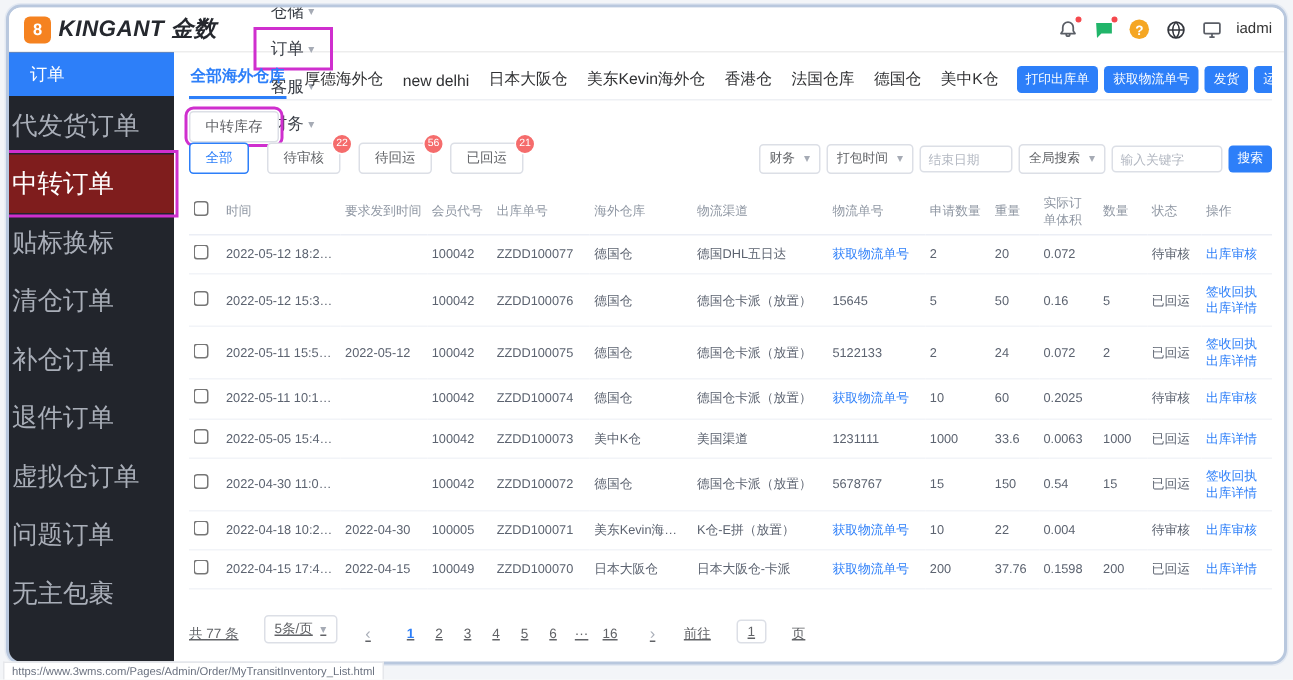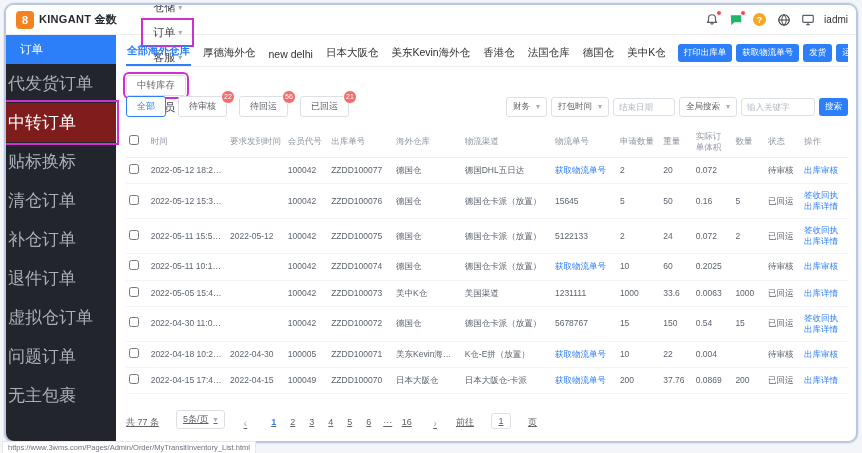--- a/index.html
+++ b/index.html
@@ -9,21 +9,21 @@
     background:#fff; border:2px solid #b9c8de; border-radius:10px; overflow:hidden;
     box-shadow:0 0 0 1px #e3e9f2; display:flex; flex-direction:column; }
 
   
   .topbar { height:30px; flex:0 0 30px; display:flex; align-items:center;
     padding:0 8px 0 10px; border-bottom:1px solid #ededed; background:#fff; }
   .logo { display:flex; align-items:center; gap:5px; }
   .logo-icon { width:18px; height:18px; background:#f58220; border-radius:4px;
     color:#fff; font-weight:bold; font-size:11px; display:flex; align-items:center;
     justify-content:center; }
-  .logo-text { font-weight:bold; font-size:11px; color:#25282e; letter-spacing:.3px; white-space:nowrap; }
+  .logo-text { font-weight:bold; font-size:15px; color:#25282e; letter-spacing:.3px; white-space:nowrap;font-style:italic; }
   .topnav { display:flex; align-items:center; margin-left:16px; gap:2px;flex-direction:column; }
   .topnav-item { display:flex; align-items:center; gap:3px; font-size:11px; color:#3a3f47;
     padding:4px 9px; cursor:pointer; white-space:nowrap; }
   .caret { font-size:8px; color:#a6abb5; }
   .topbar-right { margin-left:auto; display:flex; align-items:center; gap:9px; }
   .tb-icon { position:relative; width:15px; height:15px; display:flex; align-items:center; justify-content:center; }
   .tb-icon .dot { position:absolute; top:-2px; right:-3px; width:6px; height:6px;
     border-radius:50%; background:#f5484d; border:1px solid #fff; }
   .help-circle { width:13px; height:13px; border-radius:50%; background:#f5a623; color:#fff;
     font-size:9px; font-weight:bold; display:flex; align-items:center; justify-content:center; }
@@ -413,21 +413,21 @@
                 <td><input type="checkbox" style=""></td>
                 <td>2022-04-15 17:42:51</td>
                 <td>2022-04-15</td>
                 <td>100049</td>
                 <td>ZZDD100070</td>
                 <td>日本大阪仓</td>
                 <td>日本大阪仓-卡派</td>
                 <td><a class="link">获取物流单号</a></td>
                 <td>200</td>
                 <td>37.76</td>
-                <td>0.0869</td>
+                <td>0.1598</td>
                 <td>200</td>
                 <td>已回运</td>
                 <td>
                   <a class="link block">出库详情</a>
                 </td>
               </tr>
             </tbody>
         </table>
       </div>
 

